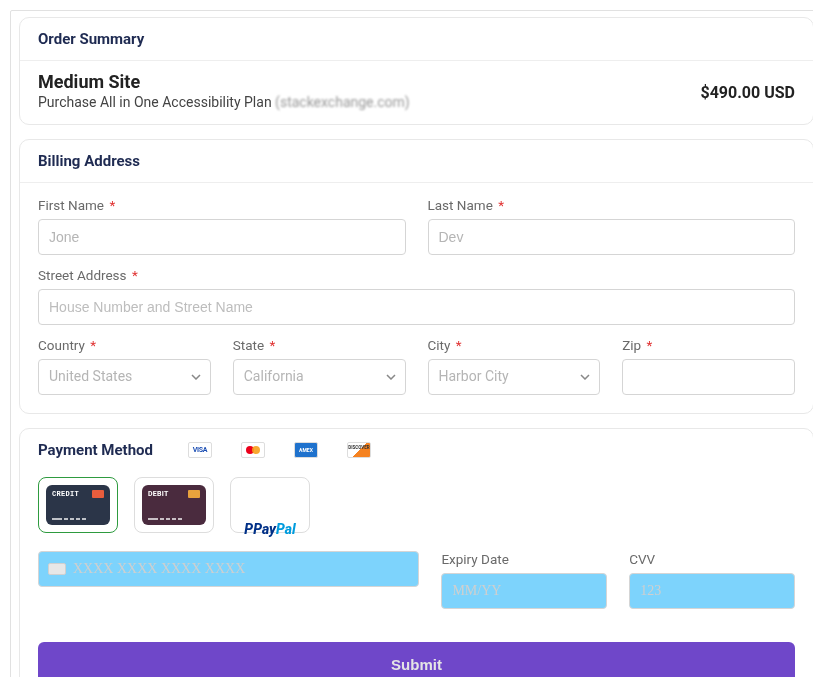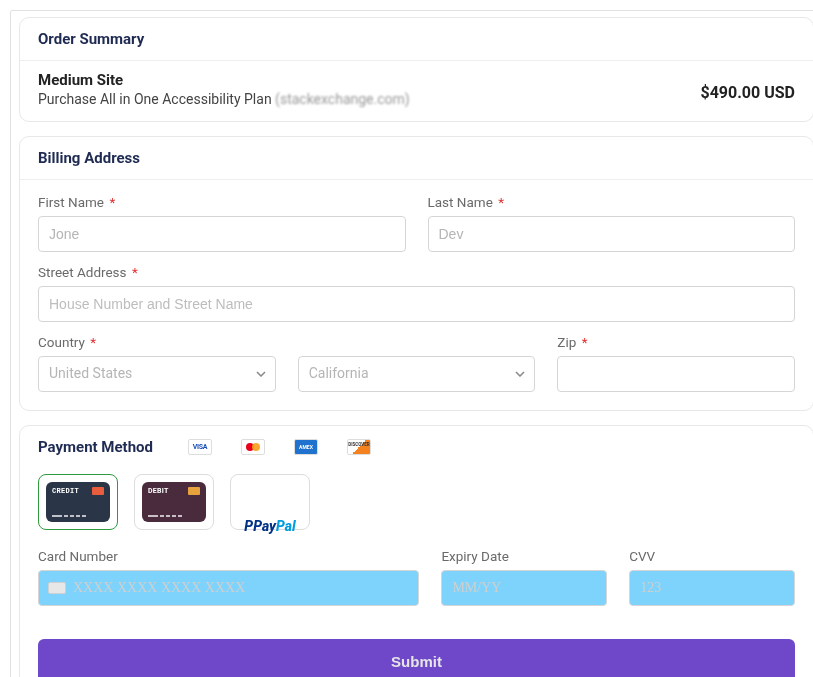--- a/index.html
+++ b/index.html
@@ -33,21 +33,21 @@
   .card-body {
     padding: 14px 18px 18px 18px;
   }
   
   .order-row {
     display: flex;
     justify-content: space-between;
     align-items: flex-start;
     padding: 10px 18px 14px 18px;
   }
-  .order-title { font-weight: 700; color: #222; font-size: 15px; }
+  .order-title { font-weight: 700; color: #222; font-size: 18px; }
   .order-desc { color: #444; font-size: 14px; margin-top: 2px; }
   .order-domain { color: #999; filter: blur(1.2px); }
   .order-price { font-weight: 700; color: #222; font-size: 16px; margin-top: 12px; }
   
   .row { display: flex; gap: 22px; margin-bottom: 12px; align-items: flex-end; }
   .col-6 { flex: 1; }
   .col-3 { flex: 1; }
   .label { font-size: 13.5px; color: #6a6a6a; margin-bottom: 6px; display: block; }
   .req { color: #e03131; margin-left: 2px; }
   .tinput {
@@ -232,22 +232,32 @@
         <div class="col-3">
           <label class="label"><span>Country</span> <span class="req">*</span></label>
           <div class="select">
             <div class="sval">United States</div>
             <svg class="caret" width="10" height="6" viewBox="0 0 10 6">
                 <path d="M1 1l4 4 4-4" stroke="#888" stroke-width="1.5" fill="none"></path>
               </svg>
           </div>
         </div>
         <div class="col-3">
+          <label class="label"><span>State</span> <span class="req">*</span></label>
           <div class="select">
             <div class="sval">California</div>
+            <svg class="caret" width="10" height="6" viewBox="0 0 10 6">
+                <path d="M1 1l4 4 4-4" stroke="#888" stroke-width="1.5" fill="none"></path>
+              </svg>
+          </div>
+        </div>
+        <div class="col-3">
+          <label class="label"><span>City</span> <span class="req">*</span></label>
+          <div class="select">
+            <div class="sval">Harbor City</div>
             <svg class="caret" width="10" height="6" viewBox="0 0 10 6">
                 <path d="M1 1l4 4 4-4" stroke="#888" stroke-width="1.5" fill="none"></path>
               </svg>
           </div>
         </div>
         <div class="col-3">
           <label class="label"><span>Zip</span> <span class="req">*</span></label>
           <input class="tinput" type="text" value="" style="">
         </div>
       </div>
@@ -298,21 +308,20 @@
               </div>
           </div>
         </div>
         <div class="pay-card">
           <span class="paypal-txt"><span class="pp-p">P</span><span class="pp-pay">Pay</span><span class="pp-pal">Pal</span></span>
         </div>
       </div>
 
       <div class="pay-inputs">
         <div class="pi-card">
-          <label class="label">Card Number</label>
           <div class="cardnum-wrap">
             <span class="mini-icon"></span>
             <input class="pinput" type="text" placeholder="XXXX XXXX XXXX XXXX" style="">
           </div>
         </div>
         <div class="pi-exp">
           <label class="label">Expiry Date</label>
           <input class="pinput" type="text" placeholder="MM/YY" style="">
         </div>
         <div class="pi-cvv">

